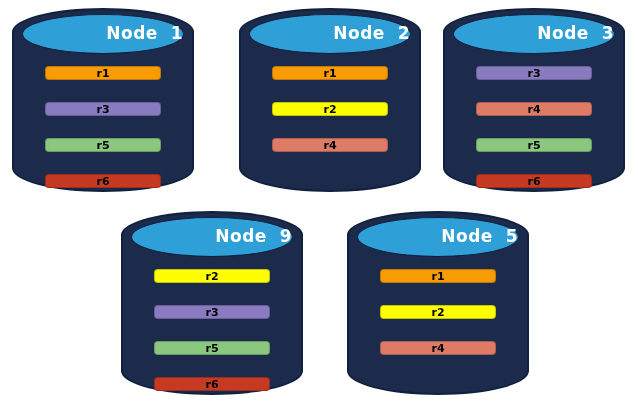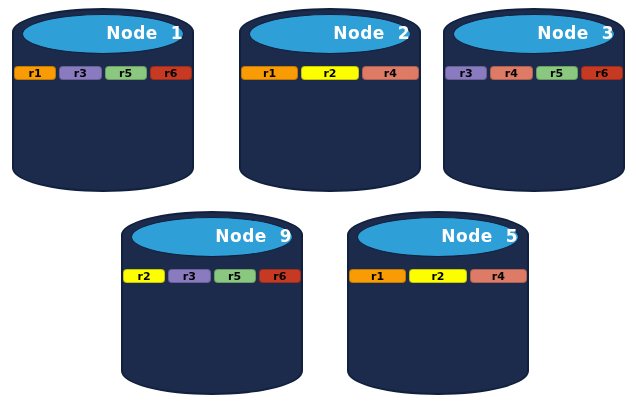--- a/index.html
+++ b/index.html
@@ -45,23 +45,23 @@
     letter-spacing: 0.5px;
     white-space: pre;
     padding-bottom: 2px;
   }
   .bars {
     position: absolute;
     top: 56px;
     left: 0;
     right: 0;
     display: flex;
-    flex-direction: row;
+    flex-direction: column;
     align-items: center;
-    gap: 3px;
+    gap: 22px;
     text-align: right;
   }
   .bar {
     width: 116px;
     height: 14px;
     border-radius: 4px;
     border: 1px solid var(--bar-border, rgba(0,0,0,0.22));
     box-sizing: border-box;
     display: flex;
     align-items: center;

